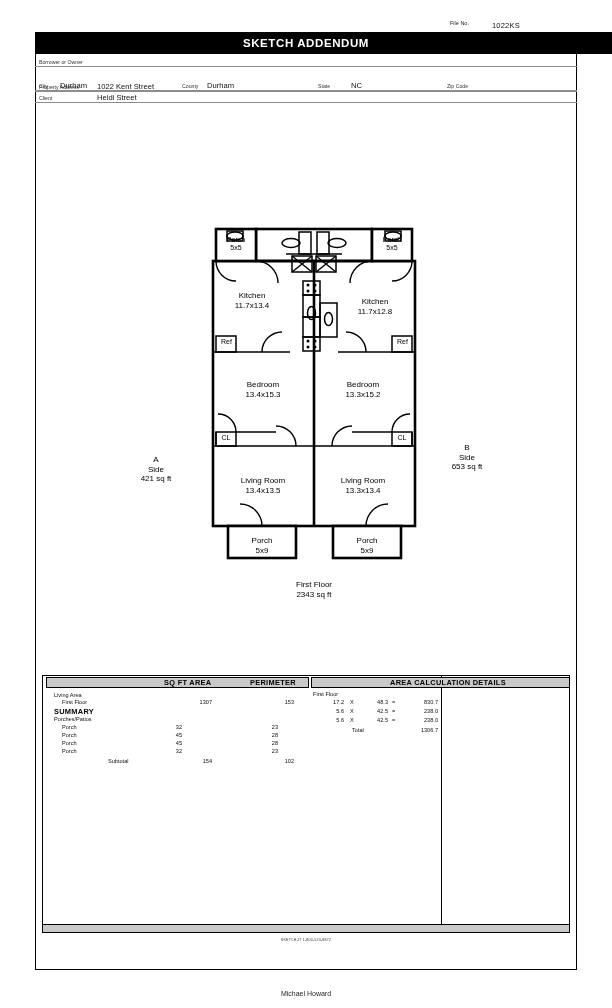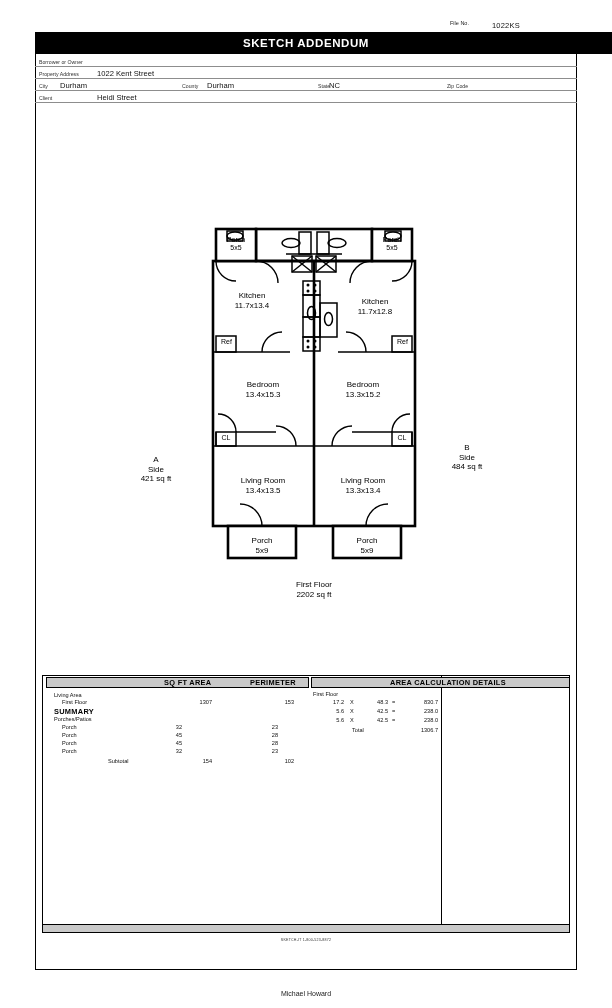--- a/index.html
+++ b/index.html
@@ -13,21 +13,21 @@
   
   .pageframe{position:absolute;left:35px;top:32px;width:542px;height:938px;border:1px solid #000;box-sizing:border-box;}
 
   
   .titlebar{position:absolute;left:35px;top:32px;width:542px;height:22px;background:#000;padding-left:37px;}
   .titlebar span{position:absolute;left:0;top:0;width:542px;height:22px;line-height:22px;text-align:center;
     color:#fff;font-size:11.5px;font-weight:bold;letter-spacing:.6px;}
 
   
   .inforow{position:absolute;left:35px;width:542px;height:12px;box-sizing:border-box;border-bottom:1px solid #8d8d8d;}
-  .r1{top:55px;} .r2{top:67px;text-align:right;} .r3{top:79px;} .r4{top:91px;}
+  .r1{top:55px;} .r2{top:80px;text-align:right;} .r3{top:79px;} .r4{top:91px;}
   .lbl{position:absolute;font-size:5.2px;color:#333;top:3.5px;}
   .val{position:absolute;font-size:7.6px;color:#111;top:1.6px;}
 
   
   #plan{position:absolute;left:0;top:0;width:612px;height:1008px;pointer-events:none;}
 
   .ptxt{position:absolute;text-align:center;font-size:8px;line-height:9.6px;color:#000;white-space:nowrap;}
   .ptxt.sm{font-size:7px;line-height:8.4px;}
 
   
@@ -68,21 +68,21 @@
   <div class="inforow r2">
     <div class="lbl" style="left:4px;">Property Address</div>
     <div class="val" style="left:62px;">1022 Kent Street</div>
   </div>
   <div class="inforow r3">
     <div class="lbl" style="left:4px;">City</div>
     <div class="val" style="left:25px;">Durham</div>
     <div class="lbl" style="left:147px;">County</div>
     <div class="val" style="left:172px;">Durham</div>
     <div class="lbl" style="left:283px;">State</div>
-    <div class="val" style="left:294px;">NC</div>
+    <div class="val" style="left:316px;">NC</div>
     <div class="lbl" style="left:412px;">Zip Code</div>
     <div class="val" style="left:447px;"></div>
   </div>
   <div class="inforow r4">
     <div class="lbl" style="left:4px;">Client</div>
     <div class="val" style="left:62px;">Heidi Street</div>
   </div>
 
   <svg id="plan" viewBox="0 0 612 1008">
     <g fill="none" stroke="#000" stroke-width="2.6">
@@ -211,24 +211,24 @@
 
   <div class="ptxt sm" style="left:217px;top:434px;width:18px;">CL</div>
   <div class="ptxt sm" style="left:393px;top:434px;width:18px;">CL</div>
   <div class="ptxt sm" style="left:217px;top:338px;width:19px;">Ref</div>
   <div class="ptxt sm" style="left:393px;top:338px;width:19px;">Ref</div>
 
   <div class="ptxt" style="left:126px;top:455px;width:60px;">
     <span>A</span><br><span>Side</span><br><span>421 sq ft</span>
   </div>
   <div class="ptxt" style="left:437px;top:443px;width:60px;">
-    <span>B</span><br><span>Side</span><br><span>484 sq ft</span>
+    <span>B</span><br><span>Side</span><br><span>653 sq ft</span>
   </div>
   <div class="ptxt" style="left:254px;top:580px;width:120px;">
-    <span>First Floor</span><br><span>2202 sq ft</span>
+    <span>First Floor</span><br><span>2343 sq ft</span>
   </div>
 
   <div class="panel">
     <div class="vdiv" style="left:398px;top:0;height:251px;"></div>
   </div>
 
   <div class="hdrband" style="left:46px;top:677px;width:263px;"></div>
   <div class="hdrtxt" style="left:54px;top:706px;">SUMMARY</div>
   <div class="hdrtxt" style="left:164px;top:677px;">SQ FT AREA</div>
   <div class="hdrtxt" style="left:250px;top:677px;">PERIMETER</div>

